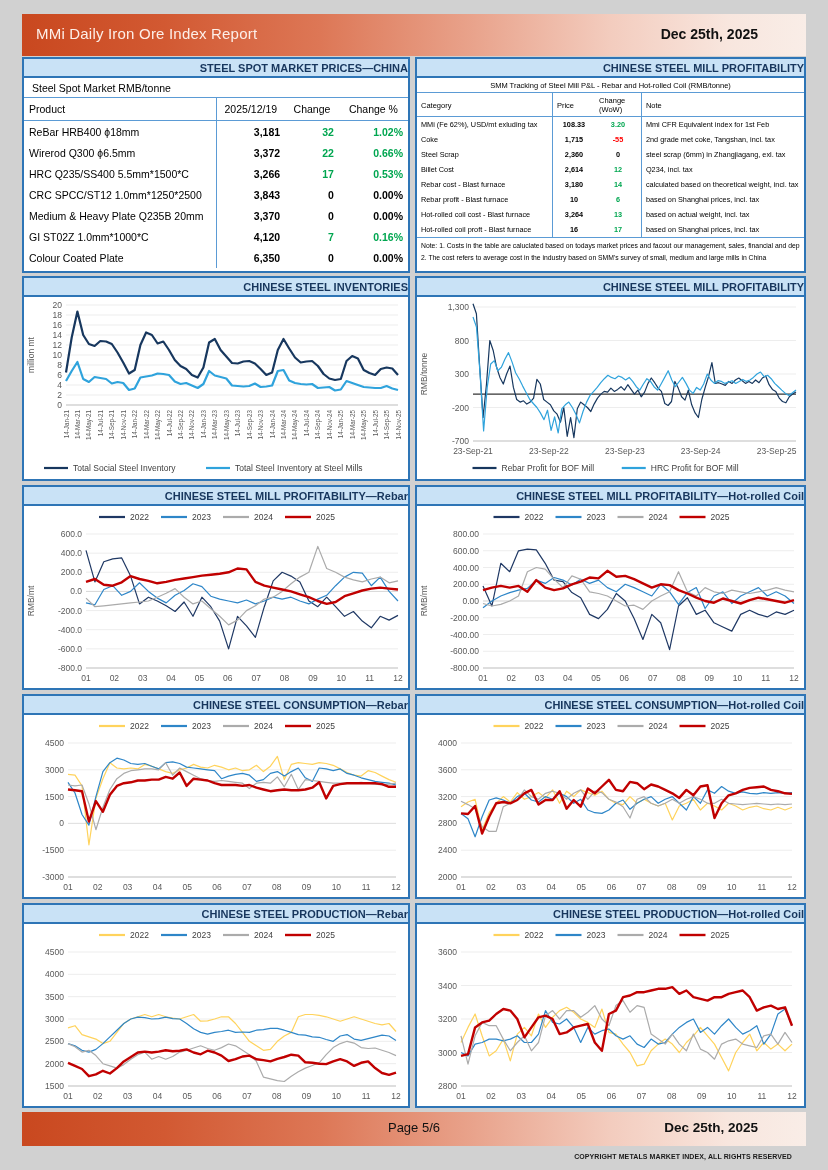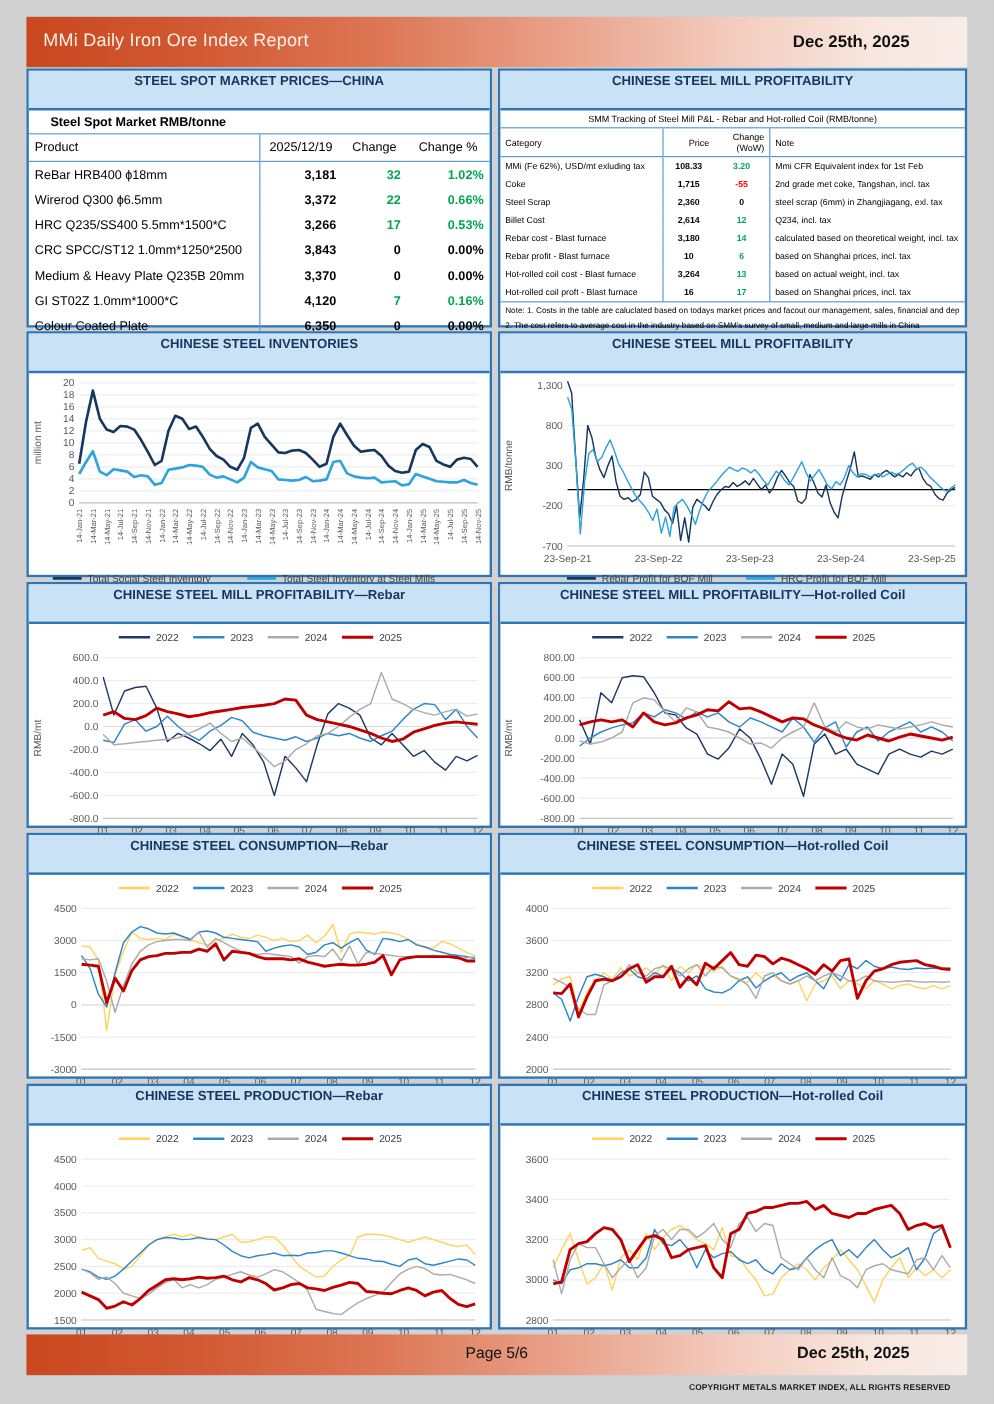--- a/index.html
+++ b/index.html
@@ -8,43 +8,43 @@
 
   .grad-bar { position:absolute; left:22px; width:784px;
     background:linear-gradient(to right,#C9481F 0%,#D25932 18%,#DD7756 38%,#E9A48D 58%,#F3CCBE 75%,#F8E6DE 90%,#F9EDE7 100%); }
   #header-bar { top:14px; height:42px; }
   #header-bar .hdr-title { position:absolute; left:14px; top:11px; font-size:15px; color:#FDEFE9; letter-spacing:.2px; }
   #header-bar .hdr-date { position:absolute; right:48px; top:12px; font-size:14px; color:#111; font-weight:600; }
 
   .row { position:absolute; left:22px; width:784px; display:flex; gap:5px; }
   .panel { background:#fff; border:2px solid #2E75B6; }
   .panel.pl { width:388px; } .panel.pr { width:391px; }
-  .panel-title { height:33px; line-height:18px; background:#C9E2F6; border-bottom:2px solid #2E75B6;
-    text-align:center; font-weight:bold; font-size:11px; color:#17365D; }
+  .panel-title { height:19px; line-height:18px; background:#C9E2F6; border-bottom:2px solid #2E75B6;
+    text-align:right; font-weight:bold; font-size:11px; color:#17365D; }
 
   #tables-row { top:57px; } #tables-row .panel { height:216px; }
   #charts-row-1 { top:276px; } #charts-row-1 .panel { height:205px; }
   #charts-row-2 { top:485px; } #charts-row-2 .panel { height:205px; }
   #charts-row-3 { top:694px;border-radius:26px; } #charts-row-3 .panel { height:205px; }
   #charts-row-4 { top:903px; } #charts-row-4 .panel { height:205px; }
 
   table { border-collapse:collapse; width:100%; table-layout:fixed; }
   
-  #spot-subtitle { font-size:10.5px; padding:4px 18px 3px; border-bottom:1px solid #5B9BD5; color:#000;font-weight:bold; }
+  #spot-subtitle { font-size:10.5px; padding:4px 8px 3px; border-bottom:1px solid #5B9BD5; color:#000; }
   #spot-table th { font-size:10.5px; font-weight:normal; text-align:left; padding:5px 5px; border-bottom:1px solid #5B9BD5; }
   #spot-table th.c, #spot-table td.c { text-align:center; }
   #spot-table td { font-size:10.5px; padding:4px 5px 3px; height:21px; }
   #spot-table td.num { font-weight:bold; text-align:right; }
   #spot-table .vline { border-left:1px solid #5B9BD5; }
   .pos { color:#00A650; } .neg { color:#FF0000; }
 
   
   #profit-subtitle { font-size:7.5px; text-align:center; padding:3px 2px 2px; border-bottom:1px solid #5B9BD5; }
   #profit-table th { font-size:7.5px; font-weight:normal; text-align:left; padding:3px 4px 2px; border-bottom:1px solid #5B9BD5; }
-  #profit-table th.c { text-align:right; }
+  #profit-table th.c { text-align:left; }
   #profit-table td { font-size:7.3px; padding:2.5px 4px 2px; height:15px; }
   #profit-table td.num { font-weight:bold; text-align:center; }
   #profit-table .vline { border-left:1px solid #5B9BD5; }
   #profit-notes { border-top:1px solid #5B9BD5; padding:2px 4px; }
   #profit-notes div { font-size:6.8px; padding:2px 0 3px; white-space:nowrap; overflow:hidden; }
 
   .chart-panel svg { display:block; }
   svg text { font-family:"Liberation Sans", sans-serif; }
 
   #footer-bar { top:1112px; height:34px; }

